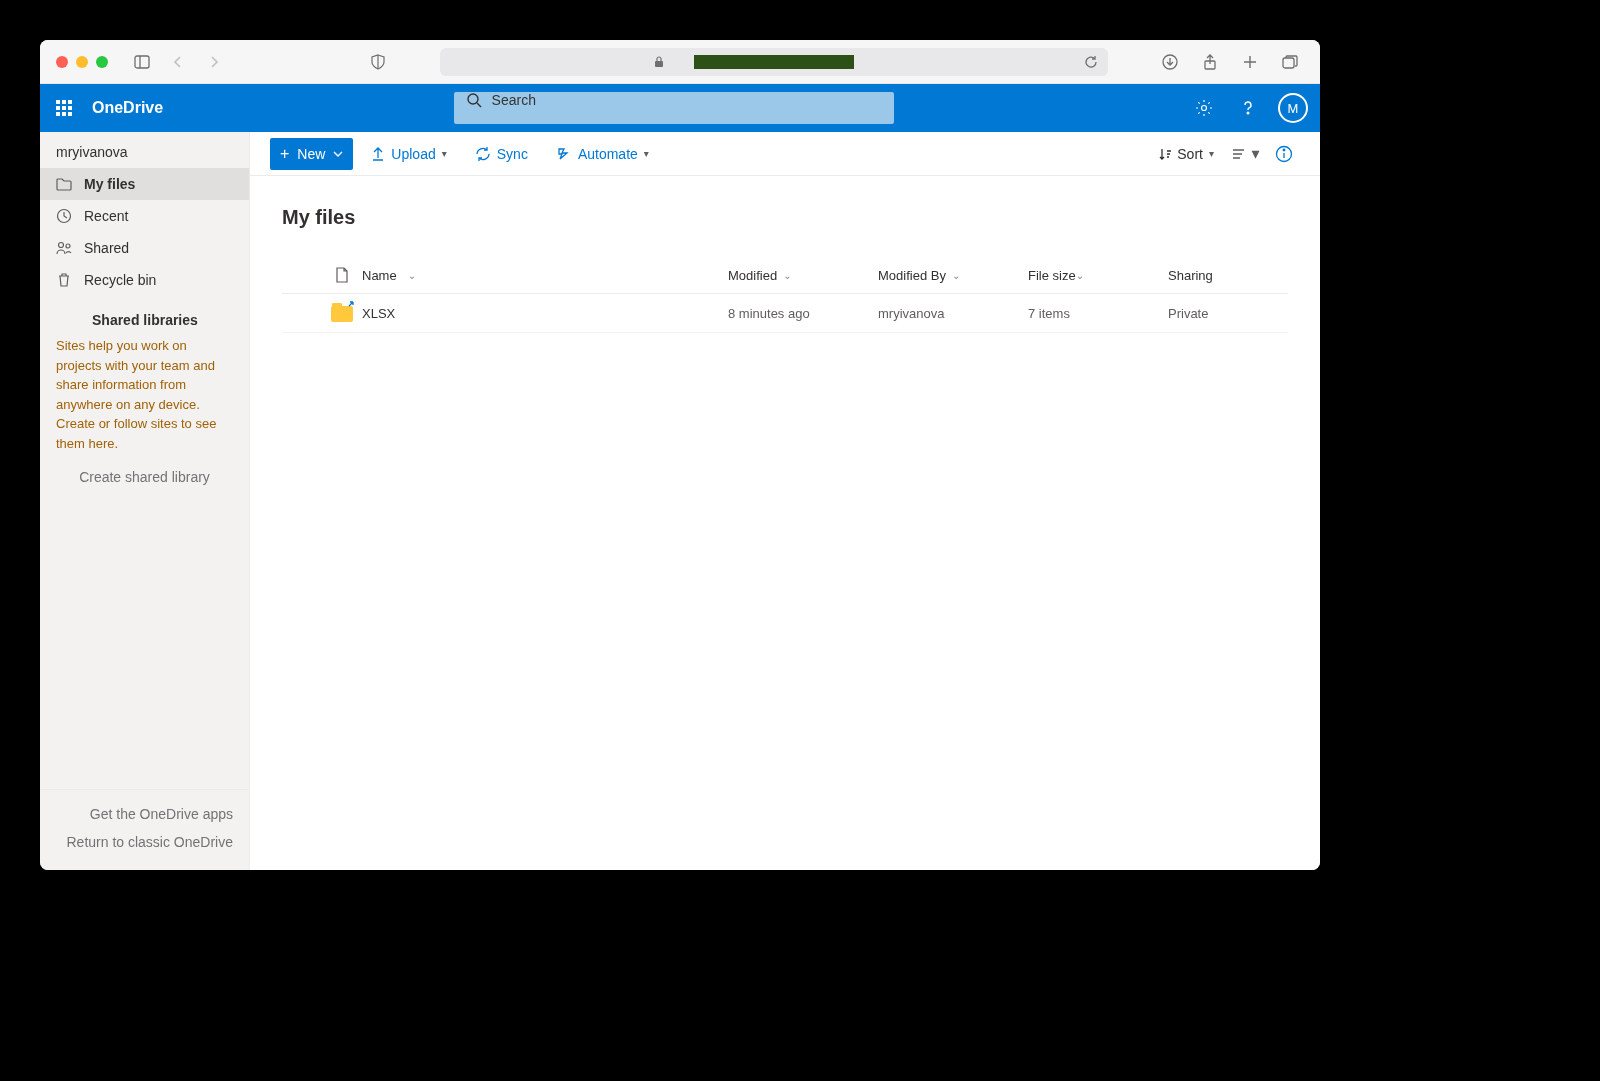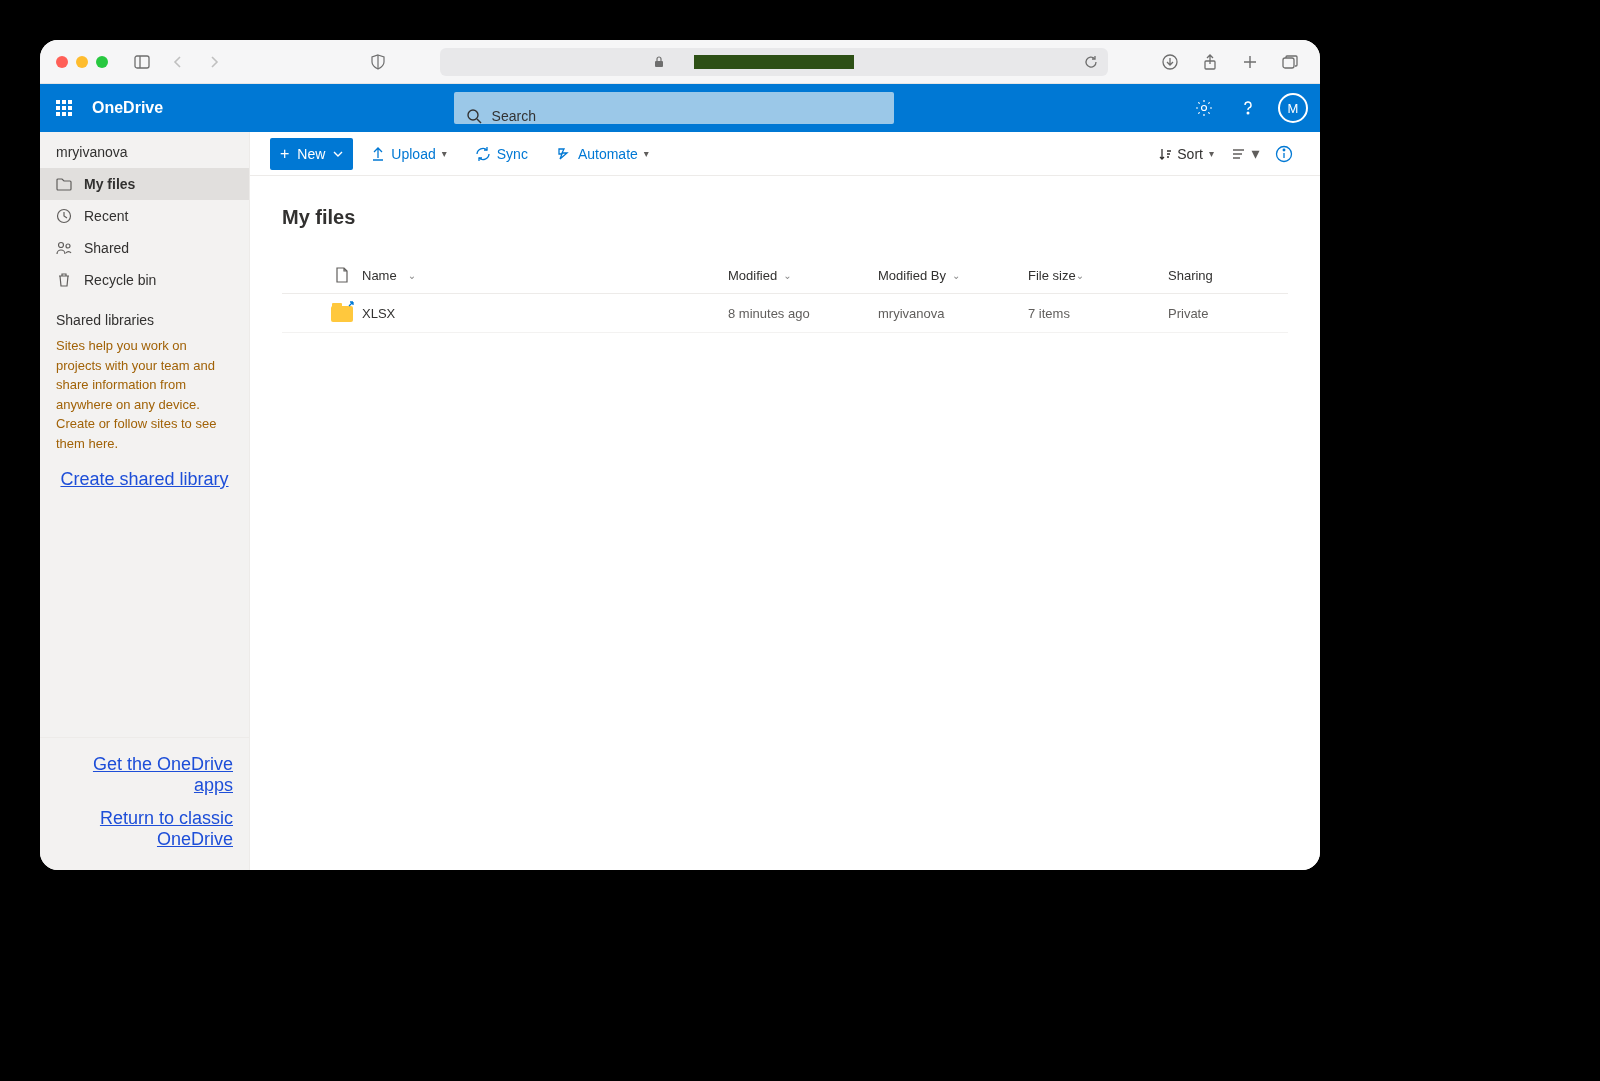--- a/index.html
+++ b/index.html
@@ -1,17 +1,17 @@
 <!DOCTYPE html>
 <html><head>
 <meta charset="utf-8">
 <style>
 * { box-sizing: border-box; margin: 0; padding: 0; font-family: "Segoe UI", -apple-system, BlinkMacSystemFont, sans-serif; }
 body { background: #000; padding: 40px; }
-.window { width: 1280px; height: 830px; background: #fff; border-radius: 18px; overflow: hidden; box-shadow: 0 20px 60px rgba(0,0,0,.4); display: flex; flex-direction: column; }
+.window { width: 1280px; height: 830px; background: #fff; border-radius: 8px; overflow: hidden; box-shadow: 0 20px 60px rgba(0,0,0,.4); display: flex; flex-direction: column; }
 
 
 .browser-chrome { height: 44px; background: #f6f6f7; display: flex; align-items: center; padding: 0 16px; gap: 8px; border-bottom: 1px solid #e5e5e5; }
 .traffic { display: flex; gap: 8px; margin-right: 12px; }
 .dot { width: 12px; height: 12px; border-radius: 50%; }
 .dot.red { background: #ff5f57; }
 .dot.yellow { background: #febc2e; }
 .dot.green { background: #28c840; }
 .chrome-btn { width: 28px; height: 28px; display: flex; align-items: center; justify-content: center; color: #6e6e6e; border-radius: 4px; }
 .chrome-btn.disabled { color: #c0c0c0; }
@@ -21,38 +21,38 @@
 .addr-reload { position: absolute; right: 10px; color: #6e6e6e; }
 .chrome-right { display: flex; gap: 12px; }
 
 
 .od-header { height: 48px; background: #0078d4; display: flex; align-items: center; color: #fff; }
 .waffle { width: 48px; height: 48px; display: flex; align-items: center; justify-content: center; }
 .waffle-grid { display: grid; grid-template-columns: repeat(3,4px); grid-template-rows: repeat(3,4px); gap: 2px; }
 .waffle-grid span { background: #fff; width: 4px; height: 4px; }
 .brand { font-size: 16px; font-weight: 600; margin-left: 4px; }
 .search-wrap { flex: 1; display: flex; justify-content: center; }
-.search-box { width: 440px; height: 32px; background: #9bc8e8; border-radius: 2px; display: flex; align-items: flex-end; padding: 0 12px; gap: 10px; }
+.search-box { width: 440px; height: 32px; background: #9bc8e8; border-radius: 2px; display: flex; align-items: flex-start; padding: 0 12px; gap: 10px; }
 .search-box input { background: transparent; border: none; outline: none; color: #333; font-size: 14px; flex: 1; }
 .search-box input::placeholder { color: #333; }
 .hdr-right { display: flex; align-items: center; gap: 4px; padding-right: 12px; }
 .hdr-icon { width: 40px; height: 40px; display: flex; align-items: center; justify-content: center; color: #fff; }
 .avatar { width: 30px; height: 30px; border-radius: 50%; border: 2px solid #fff; display: flex; align-items: center; justify-content: center; font-size: 13px; font-weight: 400; margin-left: 6px; }
 
 
 .body { flex: 1; display: flex; min-height: 0; }
 .sidebar { width: 210px; background: #f3f2f1; display: flex; flex-direction: column; border-right: 1px solid #edebe9; }
 .sb-user { padding: 12px 16px 8px; font-size: 14px; color: #323130; }
 .sb-nav { }
 .sb-item { display: flex; align-items: center; gap: 12px; padding: 8px 16px; font-size: 14px; color: #323130; cursor: pointer; }
 .sb-item.active { background: #e1dfdd; font-weight: 600; }
 .sb-item .icon { width: 16px; height: 16px; color: #605e5c; display:flex; align-items:center; justify-content:center; }
-.sb-section { padding: 16px 16px 8px; font-size: 14px; font-weight: 400; color: #323130; }
+.sb-section { padding: 16px 16px 8px; font-size: 14px; font-weight: 700; color: #323130; margin-left: 36px; }
 .sb-text { padding: 0 16px 12px; font-size: 13px; color: #a16207; line-height: 1.5; }
-.sb-link { padding: 4px 16px; font-size: 18px; color: #1d4ed8; cursor: pointer; text-align: center; text-decoration: underline; }
+.sb-link { padding: 4px 16px; font-size: 14px; color: #737373; cursor: pointer; text-align: center; }
 .sb-footer { margin-top: auto; border-top: 1px solid #edebe9; padding: 10px 0 14px; }
 .sb-footer .sb-link { text-align: right; padding: 6px 16px; }
 
 .main { flex: 1; display: flex; flex-direction: column; background: #fff; }
 
 
 .toolbar { height: 44px; border-bottom: 1px solid #edebe9; display: flex; align-items: center; padding: 0 20px; gap: 8px; }
 .btn-new { background: #0078d4; color: #fff; height: 32px; border-radius: 2px; display: flex; align-items: center; padding: 0 10px; gap: 8px; font-size: 14px; cursor: pointer; }
 .btn-new .plus { font-size: 16px; font-weight: 300; }
 .tb-btn { height: 32px; display: flex; align-items: center; gap: 6px; padding: 0 10px; font-size: 14px; color: #0078d4; cursor: pointer; }

